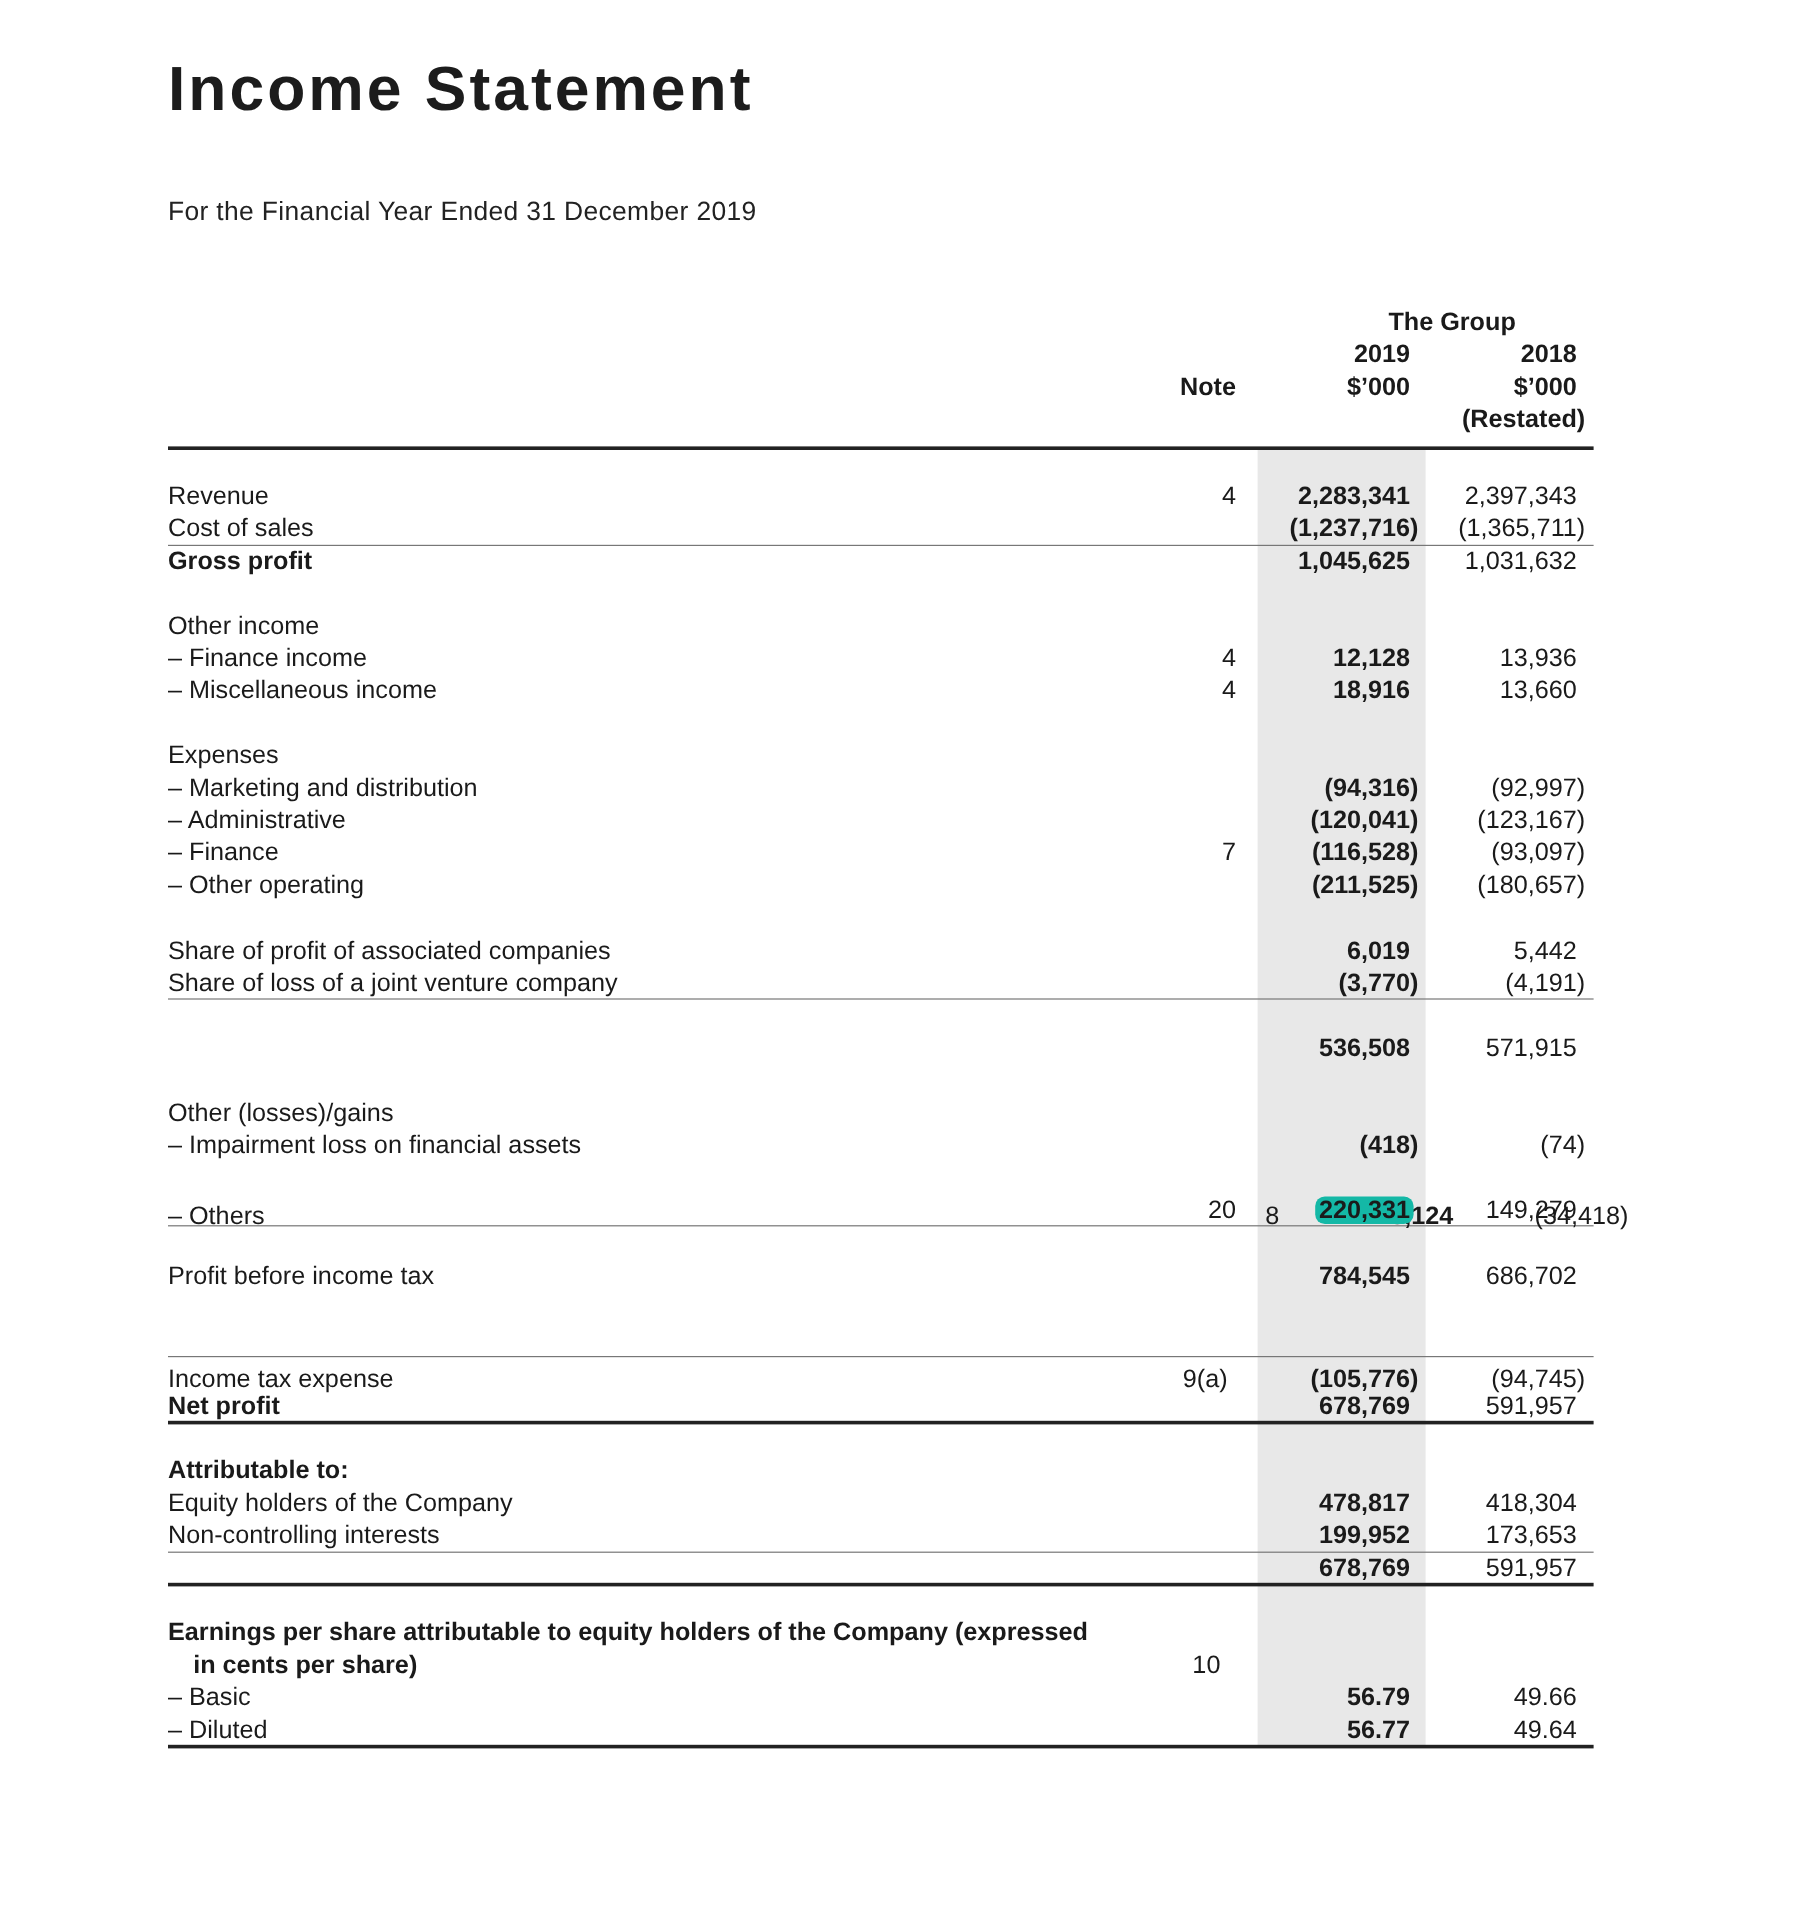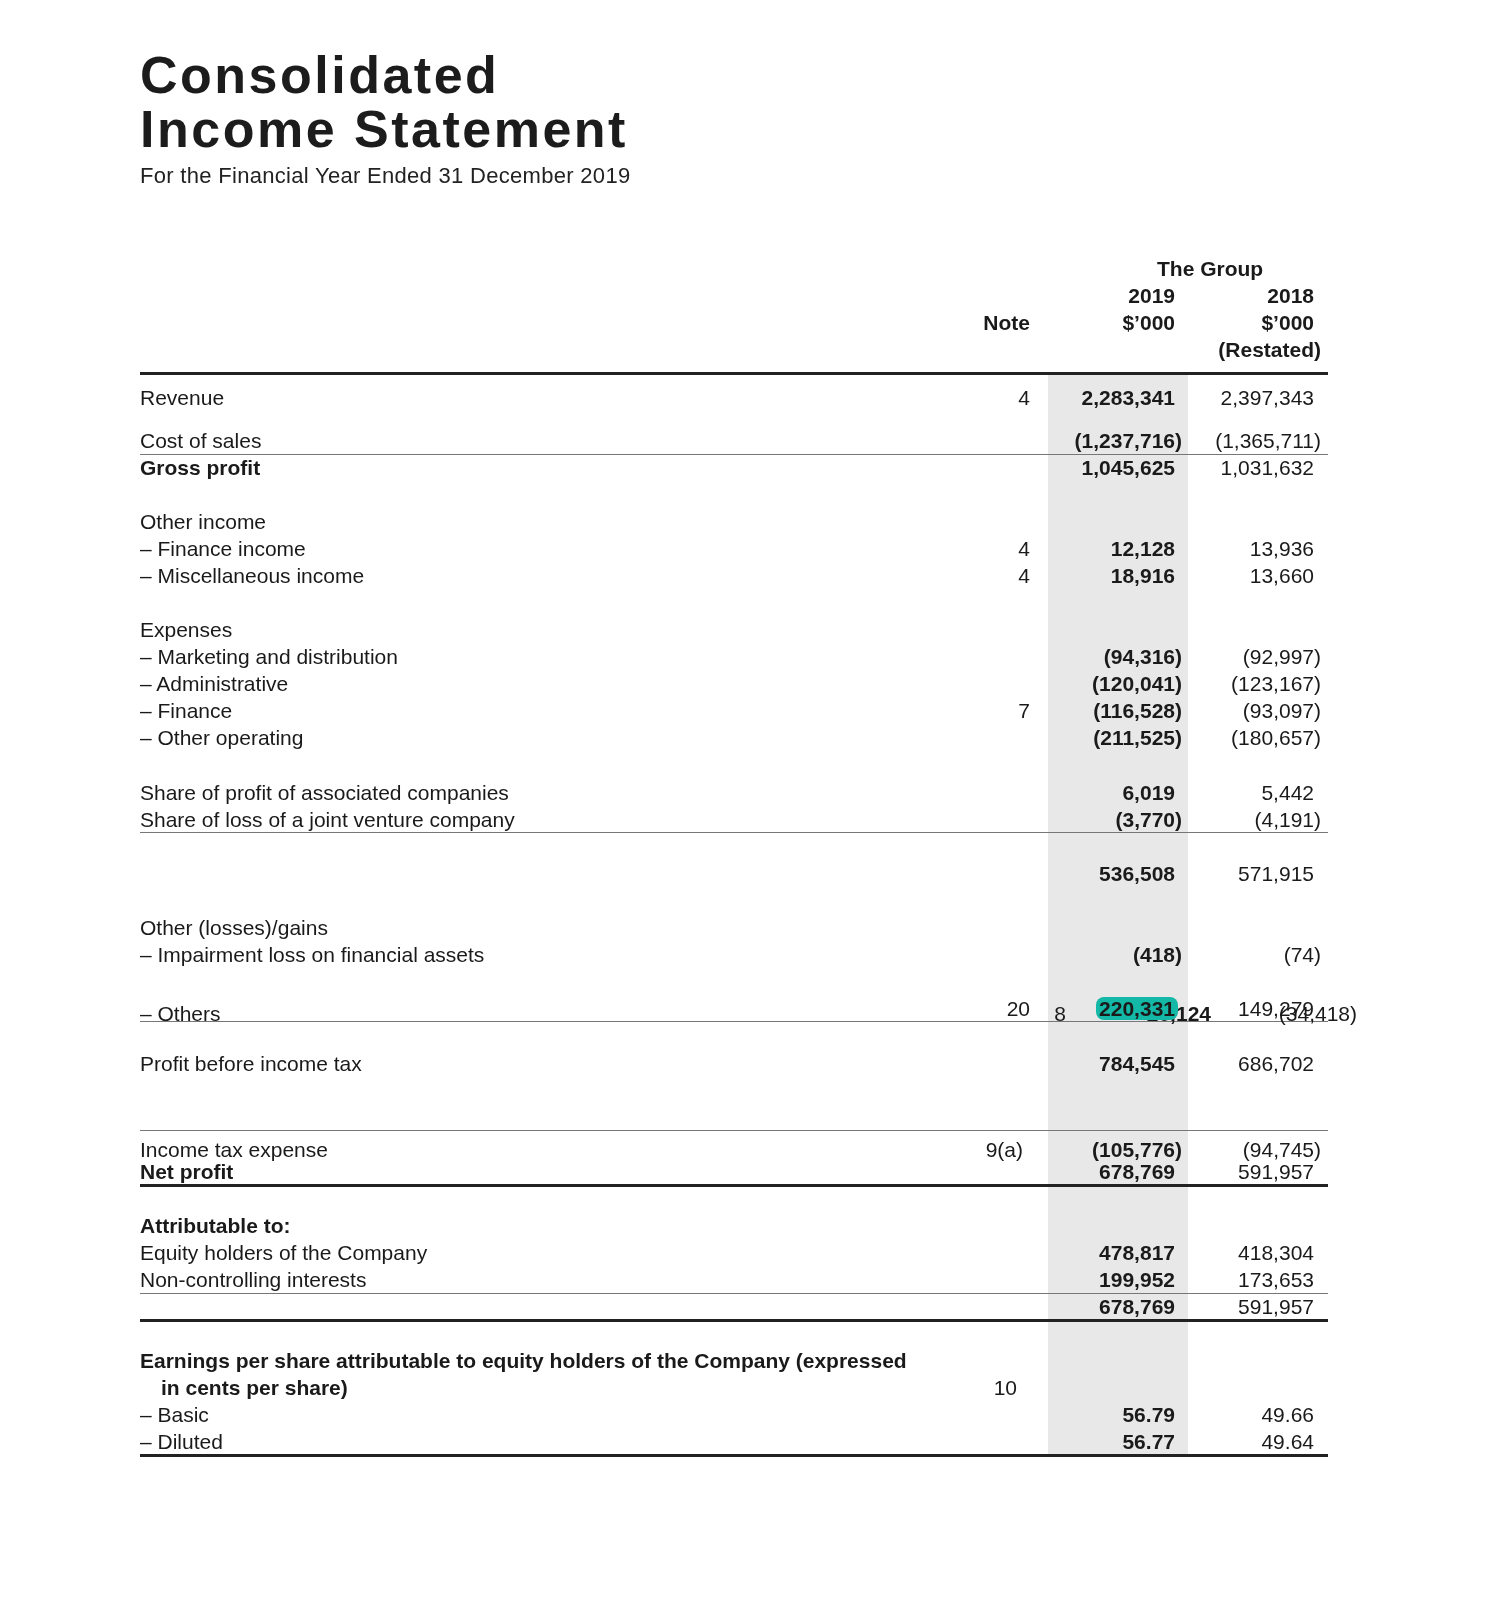--- a/index.html
+++ b/index.html
@@ -20,21 +20,20 @@
   .row .v18 { position:absolute; right:calc(1499px - 1314px); text-align:right; white-space:nowrap; }
   .row .v19.neg { right:calc(1499px - 1182px); }
   .row .v18.neg { right:calc(1499px - 1321px); }
   .bold { font-weight:bold; }
   .hl { background:#14b8a6; border-radius:8px; padding:0 3px; margin-right:-3px; }
 </style>
 </head>
 <body>
 
 <div class="title">
-  <div>Consolidated</div>
   <div>Income Statement</div>
 </div>
 <div class="subtitle">For the Financial Year Ended 31 December 2019</div>
 
 <div class="shade"></div>
 
 <div class="hdr" style="left:1157px; top:257px;">The Group</div>
 <div class="hdr" style="right:calc(1499px - 1175px); top:284px;">2019</div>
 <div class="hdr" style="right:calc(1499px - 1314px); top:284px;">2018</div>
 <div class="hdr" style="right:calc(1499px - 1030px); top:311px;">Note</div>
@@ -45,21 +44,21 @@
 <div class="rule thick" style="top:372px;"></div>
 <div class="rule thin" style="top:454px;"></div>
 <div class="rule thin" style="top:832px;"></div>
 <div class="rule thin" style="top:1021px;"></div>
 <div class="rule thin" style="top:1130px;"></div>
 <div class="rule thick" style="top:1184px;"></div>
 <div class="rule thin" style="top:1293px;"></div>
 <div class="rule thick" style="top:1319px;"></div>
 <div class="rule thick" style="top:1454px;"></div>
 
-<div class="row" style="top:384px;">
+<div class="row" style="top:400px;">
   <span class="lbl">Revenue</span>
   <span class="note">4</span>
   <span class="v19">2,283,341</span>
   <span class="v18">2,397,343</span>
 </div>
 <div class="row" style="top:427px;">
   <span class="lbl">Cost of sales</span>
   <span class="v19 neg">(1,237,716)</span>
   <span class="v18 neg">(1,365,711)</span>
 </div>

